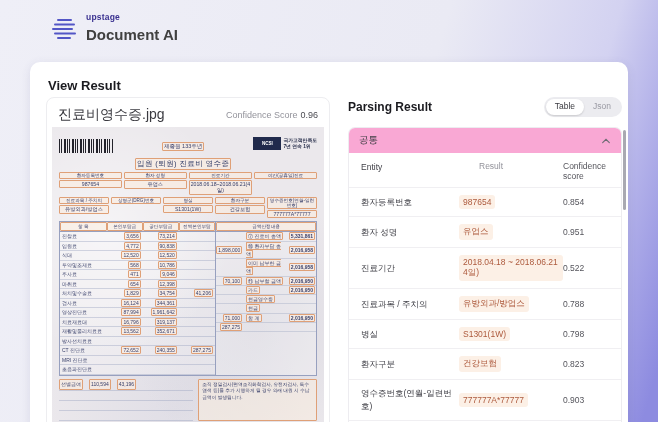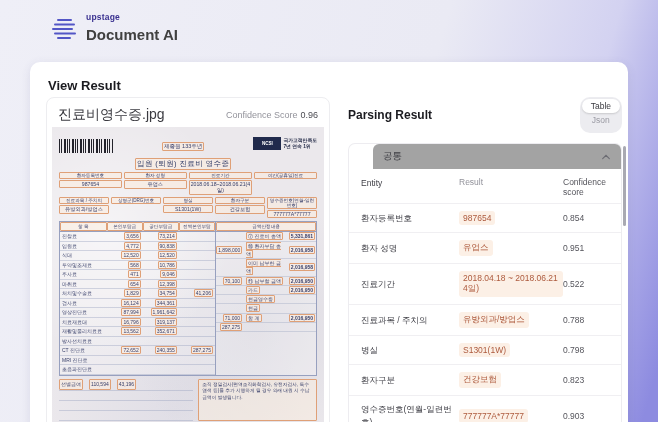--- a/index.html
+++ b/index.html
@@ -62,29 +62,29 @@
   .sum-val { width:32%; text-align:right; padding-right:1px; font-weight:700; }
   .r-mid { display:flex; gap:5px; margin-top:3px; }
   .r-sub { flex:1; font-size:5px; }
   .r-sub-row { display:flex; gap:6px; line-height:1.8; border-bottom:1px solid rgba(150,160,190,.4); }
   .r-note { width:46%; border:1px solid #dfa077; background:rgba(250,236,222,.55);
     font-size:4.7px; line-height:1.35; padding:2px 3px; }
   
   .parsing-panel { position:absolute; left:318px; top:35px; width:274px; }
   .parsing-header { display:flex; justify-content:space-between; align-items:center;gap:47px; }
   .parsing-title { font-size:12px; font-weight:700; color:#1b1b20; }
-  .toggle { display:flex; align-items:center; background:#ececf0; border-radius:10px; padding:2px; height:36px;flex-direction:column; }
+  .toggle { display:flex; background:#ececf0; border-radius:10px; padding:2px; height:20px; }
   .toggle-opt { font-size:8.5px; padding:2px 9px; border-radius:8px; color:#9a9aa3; cursor:pointer; }
   .toggle-opt.selected { background:#fff; color:#39393f; box-shadow:0 1px 2px rgba(0,0,0,.15); }
   .section-box { margin-top:10px; border:1px solid #edecf0; border-bottom:none; border-radius:7px 7px 0 0; position:relative; }
-  .section-header { display:flex; justify-content:space-between; align-items:center; background:#a3a3a3;
-    border-radius:6px 6px 0 0; padding:6px 10px;margin-left:24px; }
+  .section-header { display:flex; justify-content:space-between; align-items:center; background:#f9a8d4;
+    border-radius:6px 6px 0 0; padding:6px 10px; }
   .section-title { font-size:9.5px; color:#3c3c42; }
   .chevron { width:10px; height:8px; }
-  .tbl-head { display:flex; padding:8px 14px 6px 12px; font-size:8px; color:#92929a; }
+  .tbl-head { display:flex; padding:8px 14px 6px 12px; font-size:8px; color:#92929a;gap:20px; }
   .tbl-row { display:flex; padding:7px 14px 7px 12px; border-top:1px solid #f0eff2; align-items:center; }
   .col-entity { width:98px; font-size:8.5px; color:#3f3f46; line-height:1.5; padding-right:6px; }
   .col-result { flex:1; font-size:8.5px; }
   .col-score { width:44px; text-align:left; font-size:8.5px; color:#55555c; }
   .tbl-head .col-score { text-align:left; }
   .result-badge { display:inline-block; background:#fcf0e6; color:#ad5a3d; border-radius:3px; padding:2px 4px; }
   .scroll-thumb { position:absolute; right:-5px; top:2px; width:3px; height:80px; background:#a9a9b2; border-radius:2px; }
 </style>
 </head>
 <body>

